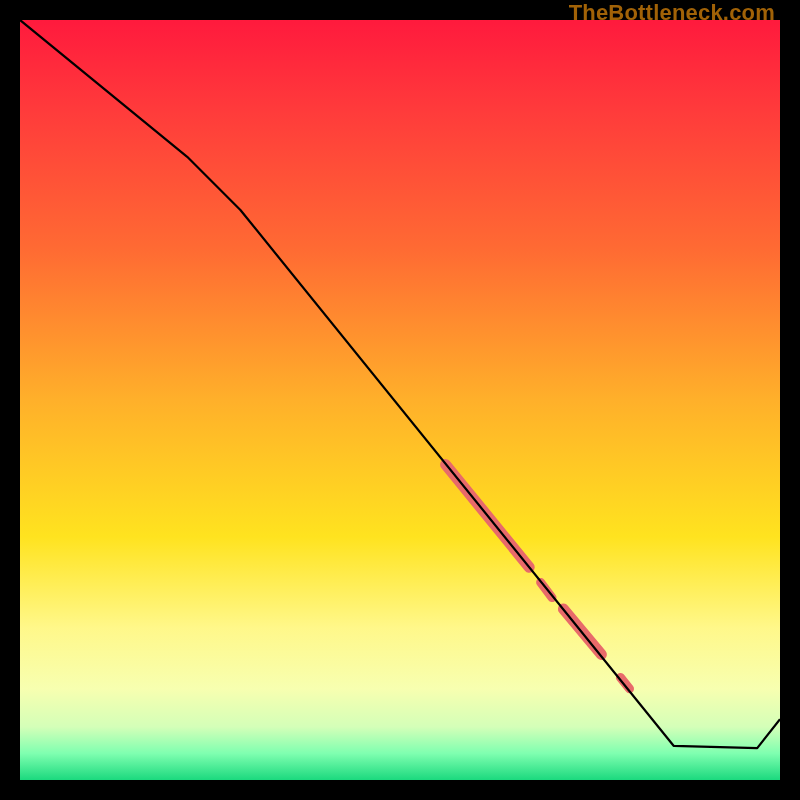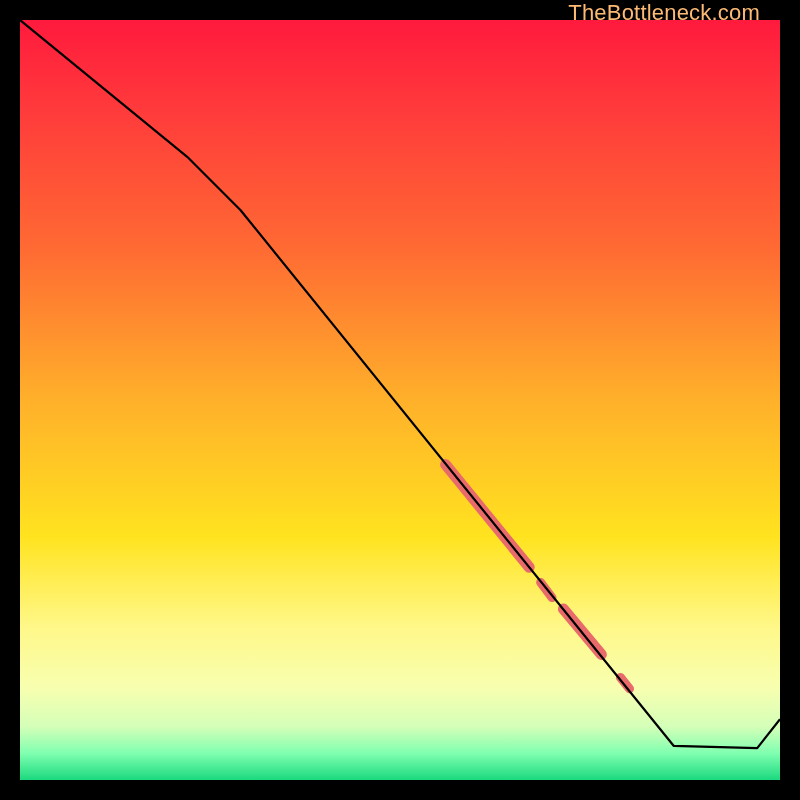--- a/index.html
+++ b/index.html
@@ -20,24 +20,24 @@
   .plot {
     position: absolute;
     left: 20px;
     top: 20px;
     width: 760px;
     height: 760px;
   }
   .watermark {
     position: absolute;
     top: 0px;
-    right: 40px;
-    color: #fdba74;
+    right: 25px;
+    color: #a16207;
     font-size: 22px;
-    font-weight: 400;
+    font-weight: 700;
     letter-spacing: 0.2px;
     user-select: none;
   }
   svg { display: block; }
 </style>
 </head>
 <body>
 
 <div class="frame">
   <div class="watermark">TheBottleneck.com</div>

